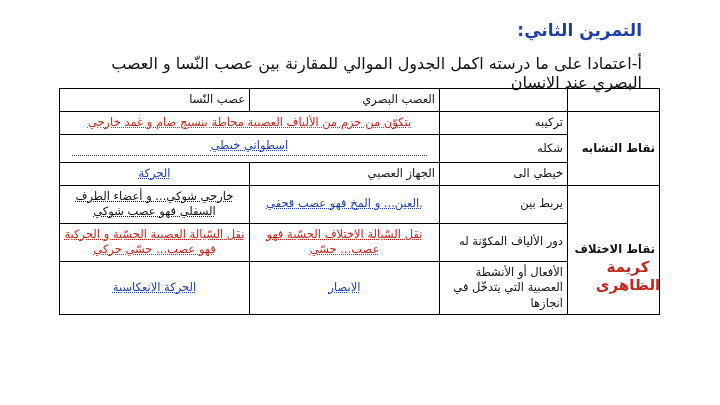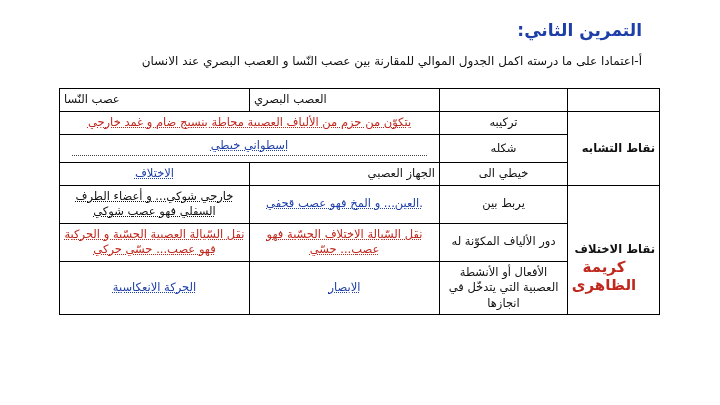--- a/index.html
+++ b/index.html
@@ -28,21 +28,21 @@
     font-weight: bold;
     font-size: 17px;
     letter-spacing: 0;
   }
   .intro {
     position: absolute;
     top: 54px;
     right: 78px;
     left: 78px;
     text-align: right;
-    font-size: 12px;
+    font-size: 16px;
     color: #111;
     direction: rtl;
   }
   table.grid {
     position: absolute;
     top: 88px;
     right: 60px;
     width: 600px;
     border-collapse: collapse;
     table-layout: fixed;
@@ -54,28 +54,27 @@
     padding: 3px 4px;
     font-size: 11.5px;
     line-height: 1.35;
   }
   .col-label { width: 92px; }
   .col-crit  { width: 128px; }
   .col-optic { width: 190px; }
   .col-sciat { width: 190px; }
 
   .hdr {
-    text-align: left;
+    text-align: right;
     font-size: 11.5px;
     height: 16px;
     padding: 2px 4px;
   }
 
   .crit {
-    text-align: center;
     font-size: 11.5px;
     color: #111;
   }
   .rowlabel {
     font-weight: bold;
     font-size: 13px;
   }
   .hand {
     font-family: "DejaVu Sans", sans-serif;
     text-align: center;
@@ -146,21 +145,21 @@
         <td class="hand blue" colspan="2">
           <span class="u">اسطواني خيطي</span>
           <span class="dotline"></span>
         </td>
       </tr>
 
       <tr>
         <td class="crit">خيطي الى</td>
         <td class="small-static">الجهاز العصبي</td>
         <td class="hand blue">
-          <span class="u">الاختلاف</span>
+          <span class="u">الحركة</span>
         </td>
       </tr>
 
       <tr>
         <td class="rowlabel" rowspan="3">نقاط الاختلاف</td>
         <td class="crit">يربط بين</td>
         <td class="hand blue cellpad-lg">
           <span class="u">.العين... و المخ فهو عصب قحفي</span>
         </td>
         <td class="hand black cellpad-lg">
@@ -184,17 +183,17 @@
           <span class="u">الابصار</span>
         </td>
         <td class="hand blue cellpad-lg">
           <span class="u">الحركة الانعكاسية</span>
         </td>
       </tr>
 
     </tbody>
   </table>
 
-  <div class="sig" style="position:absolute; top:258px; right:72px; width:88px;">
+  <div class="sig" style="position:absolute; top:258px; right:48px; width:88px;">
     <span>كريمة الظاهرى</span>
   </div>
 
 </div>
 
 </body></html>

